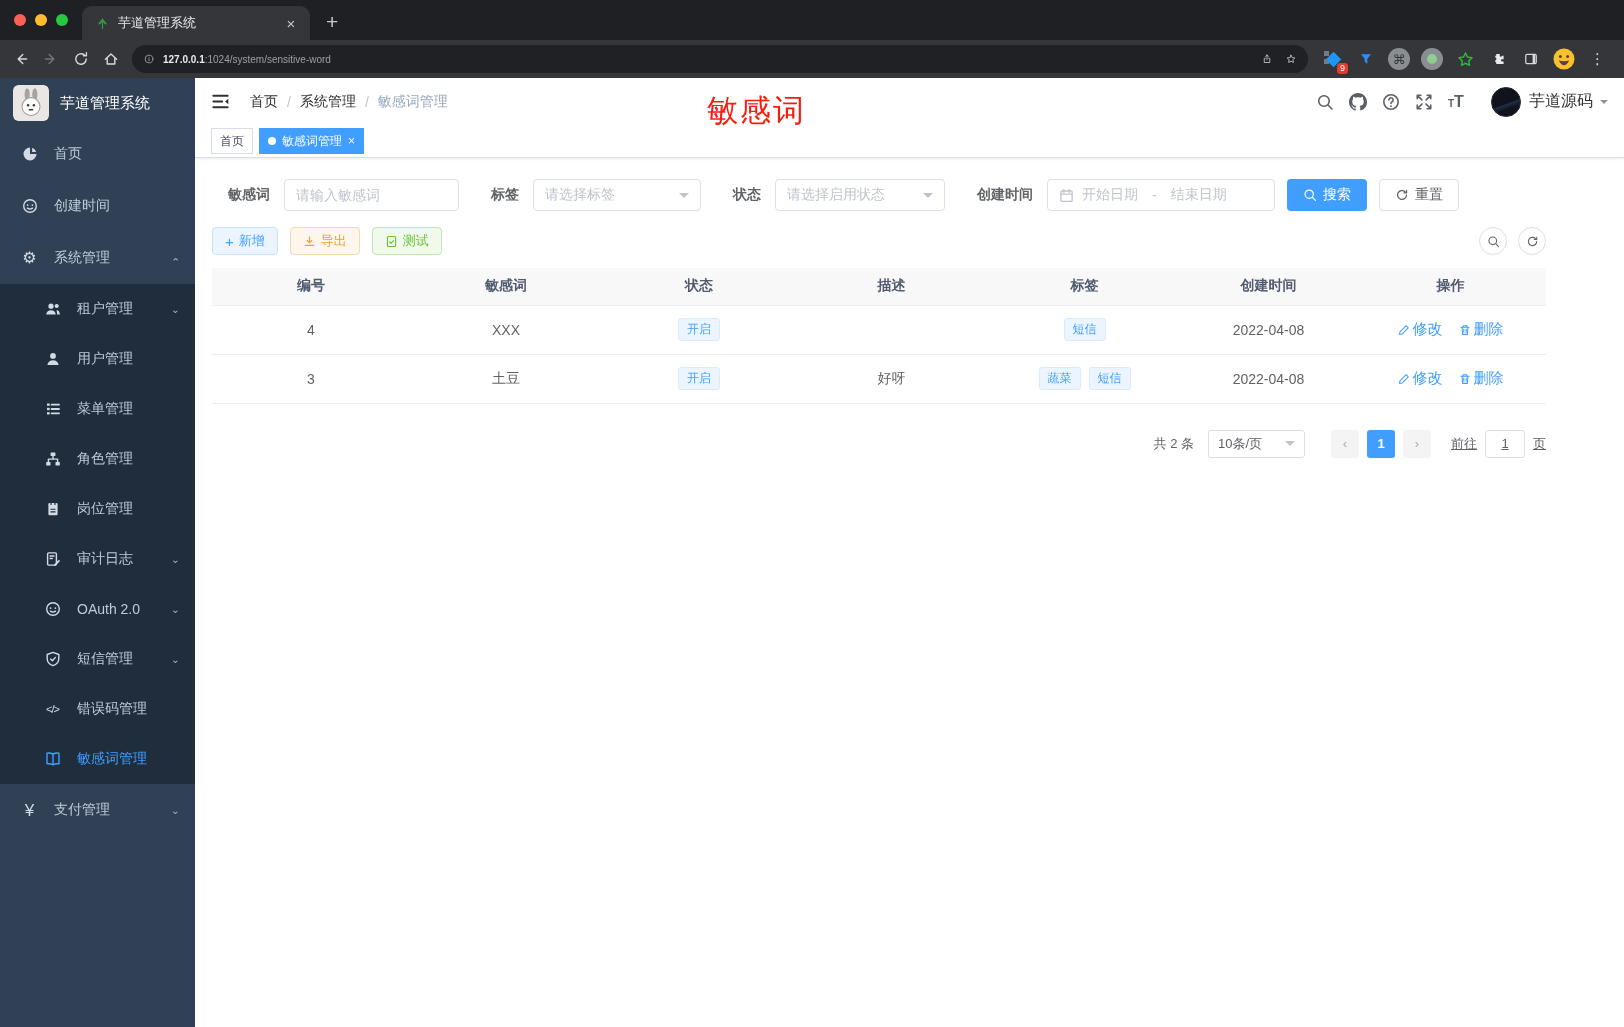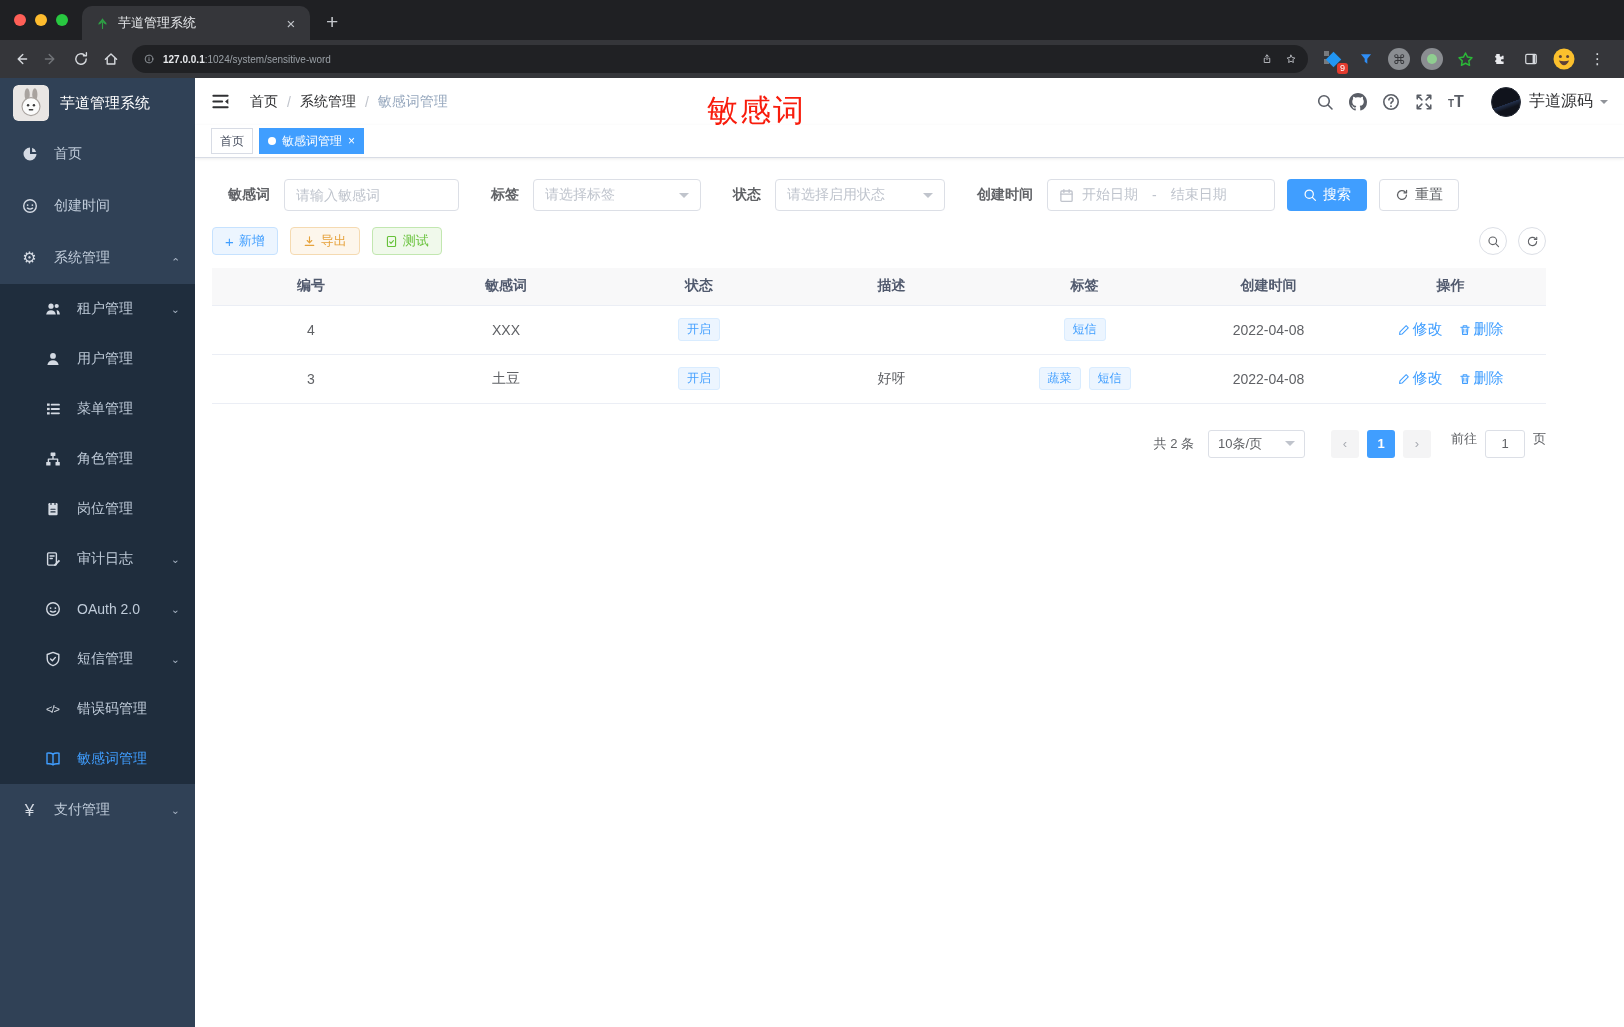--- a/index.html
+++ b/index.html
@@ -115,21 +115,21 @@
   .el-tag + .el-tag { margin-left:8px; }
   .op-link { color:#409eff; font-size:15px; display:inline-flex; align-items:center; gap:3px; margin:0 8px; cursor:pointer; }
   .op-link svg { width:12px; height:12px; }
 
   
   .pager { display:flex; align-items:center; justify-content:flex-end; margin-top:26px; font-size:13px; color:#606266; }
   .pager-total { margin-right:14px; }
   .pager-select { width:97px; height:28px; border:1px solid #dcdfe6; border-radius:3px; display:flex; align-items:center; padding:0 9px; color:#606266; margin-right:18px; background:#fff; }
   .page-btn { min-width:28px; height:28px; border-radius:3px; background:#f4f4f5; color:#a8abb2; display:flex; align-items:center; justify-content:center; margin-left:8px; font-size:13px; cursor:pointer; }
   .page-btn.num { background:#409eff; color:#fff; font-weight:700; }
-  .goto { margin-left:20px; display:flex; align-items:flex-start; gap:8px; }
+  .goto { margin-left:20px; display:flex; align-items:center; gap:8px;text-decoration:underline; }
   .goto-input { width:40px; height:28px; border:1px solid #dcdfe6; border-radius:3px; text-align:center; font-size:13px; color:#606266; outline:none; font-family:inherit; }
 </style>
 </head>
 <body>
 
 <div class="tabbar">
   <div class="lights">
     <span class="light red"></span>
     <span class="light yellow"></span>
     <span class="light green"></span>

